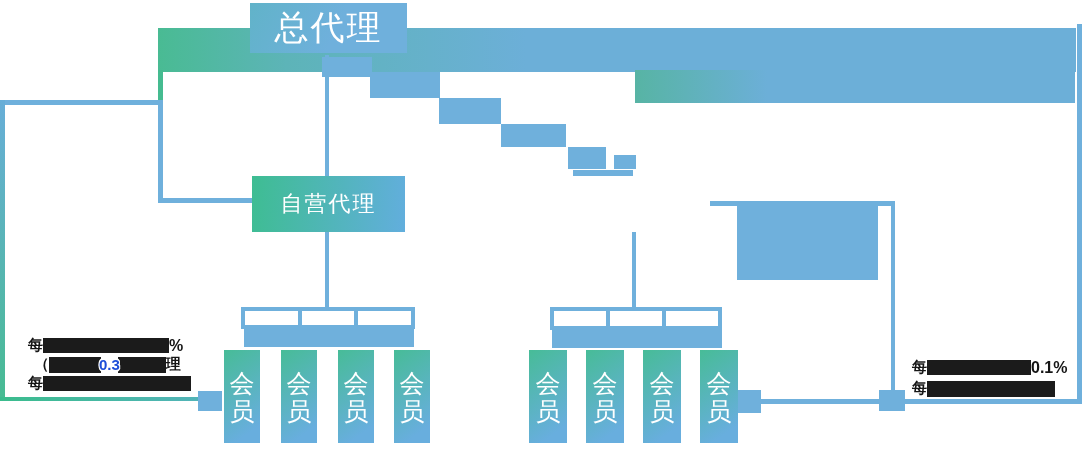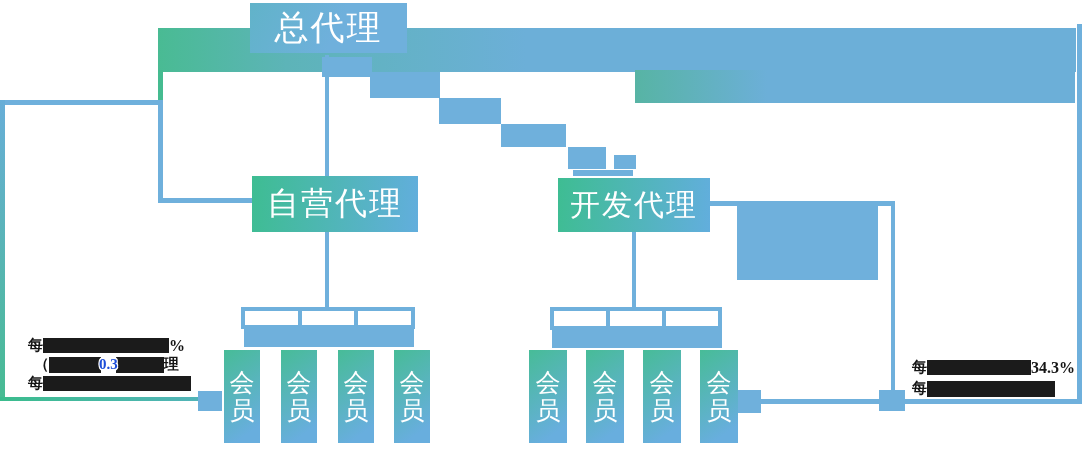--- a/index.html
+++ b/index.html
@@ -1,18 +1,18 @@
 <!DOCTYPE html>
 <html><head>
 <meta charset="utf-8">
 <style>
   html,body{margin:0;padding:0;background:#fff;}
   #stage{
     position:relative;width:1088px;height:454px;background:#fff;overflow:hidden;
-    font-family:Liberation Serif, serif;
+    font-family:Liberation Sans, sans-serif;
     border-radius:18px;
   }
   .abs{position:absolute;}
   .blue{background:#6fb0dc;}
   
   .band-a{left:158px;top:28px;width:918px;height:44px;
     background:linear-gradient(90deg,#49bb93 0%,#5db4b8 14%,#6cafd8 40%,#6cafd8 100%);}
   .band-b{left:635px;top:70px;width:440px;height:33px;
     background:linear-gradient(90deg,#57b4a4 0%,#6cafd8 30%,#6cafd8 100%);}
   .v-line-right{left:1077px;top:24px;width:5px;height:380px;background:#6fb0dc;}
@@ -21,21 +21,21 @@
   .s1{left:370px;top:72px;width:70px;height:26px;}
   .s2{left:439px;top:98px;width:62px;height:26px;}
   .s3{left:501px;top:124px;width:65px;height:23px;}
   .s4{left:568px;top:147px;width:38px;height:22px;}
   .s4b{left:614px;top:155px;width:22px;height:14px;}
   .s5{left:573px;top:170px;width:60px;height:6px;}
   
   .node{display:flex;align-items:center;justify-content:center;color:#fff;letter-spacing:2px;}
   .node-root{left:250px;top:3px;width:157px;height:50px;font-size:34px;
     background:linear-gradient(115deg,#61b3c9 0%,#6fb0dc 55%);}
-  .node-self{left:252px;top:176px;width:166px;height:56px;font-size:32px;
+  .node-self{left:252px;top:176px;width:153px;height:56px;font-size:22px;
     background:linear-gradient(95deg,#3ebd92 0%,#62aedd 100%);}
   .node-dev{left:558px;top:178px;width:152px;height:54px;font-size:30px;
     background:linear-gradient(95deg,#3ebd92 0%,#62aedd 100%);}
   
   .c-mid1{left:325px;top:55px;width:4px;height:252px;}
   .c-mid2{left:632px;top:232px;width:4px;height:75px;}
   .c-left-top-h{left:0;top:100px;width:163px;height:5px;}
   .c-left-stub{left:158px;top:70px;width:5px;height:34px;background:#45bb90;}
   .c-left-v{left:0;top:100px;width:5px;height:301px;
     background:linear-gradient(180deg,#68aed8 0%,#47bb92 100%);}
@@ -105,23 +105,20 @@
   <div class="abs blue s5"></div>
 
   <div class="abs big-block"></div>
 
   <div class="abs node node-root">
     <span>总代理</span>
   </div>
   <div class="abs node node-self">
     <span>自营代理</span>
   </div>
-  <div class="abs node node-dev">
-    <span>开发代理</span>
-  </div>
 
   <div class="abs bar-frame bf1">
     <div class="cell"></div>
     <div class="cell"></div>
     <div class="cell"></div>
   </div>
   <div class="abs blue bs1"></div>
 
   <div class="abs bar-frame bf2">
     <div class="cell"></div>
@@ -178,20 +175,20 @@
   </div>
   <div class="abs ann" style="left:28px;top:374px">
     <span>每</span>
     <span class="bar" style="width:148px;height:15px"></span>
   </div>
 
 
   <div class="abs ann" style="left:912px;top:358px">
     <span>每</span>
     <span class="bar" style="width:104px;height:15px"></span>
-    <span class="pct">34.3%</span>
+    <span class="pct">0.1%</span>
   </div>
   <div class="abs ann" style="left:912px;top:379px">
     <span>每</span>
     <span class="bar" style="width:128px;height:16px"></span>
   </div>
 
 </div>
 
 </body></html>

